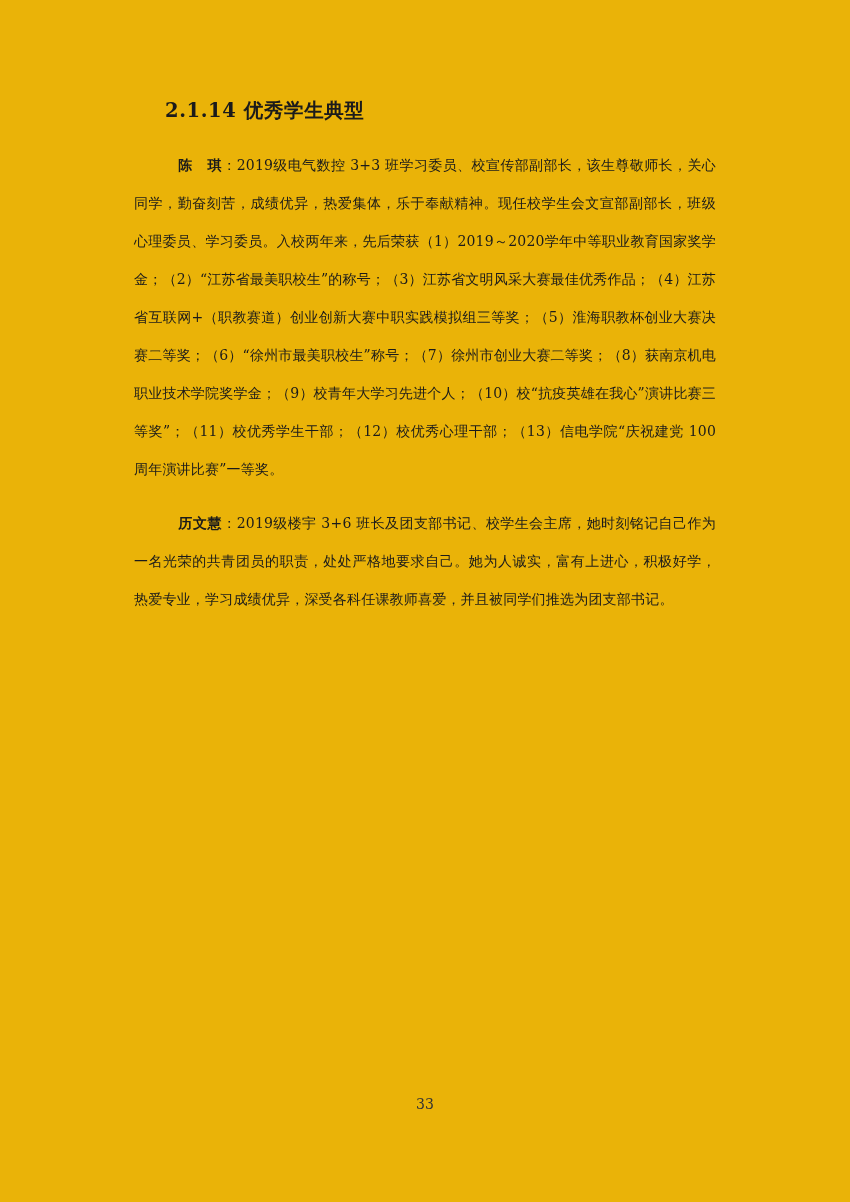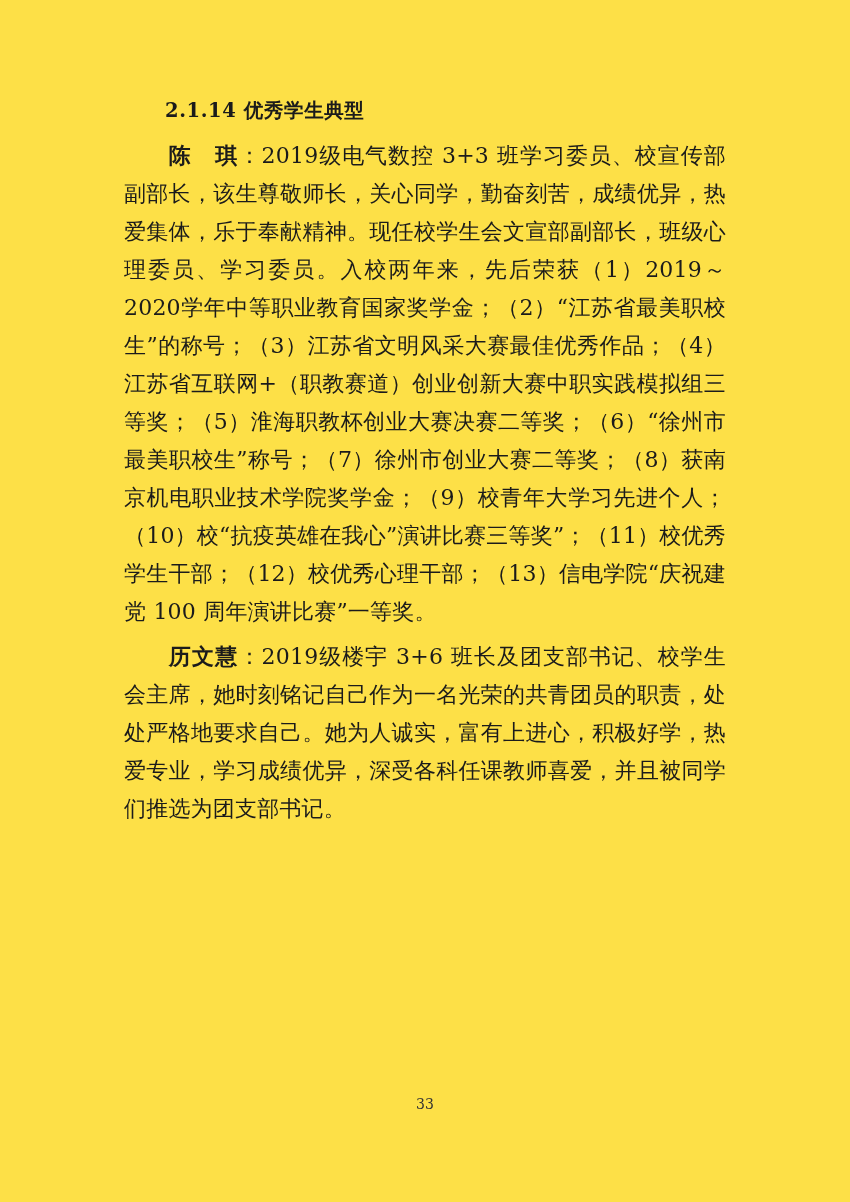--- a/index.html
+++ b/index.html
@@ -4,47 +4,47 @@
 <style>
   html, body {
     margin: 0;
     padding: 0;
     background: #ffffff;
   }
   .page {
     position: relative;
     width: 850px;
     height: 1202px;
-    background: #fde047;
+    background: #eab308;
     overflow: hidden;
     font-family: "DejaVu Serif", "Liberation Serif", serif;
     color: #1b1b1b;
   }
   .content {
     position: absolute;
     left: 118px;
     top: 92px;
     width: 614px;
   }
   .heading {
     font-size: 19.5px;
     font-weight: bold;
     line-height: 38px;
     letter-spacing: 0.6px;
     padding-left: 47px;
     margin: 0 0 0 0;
     white-space: nowrap;
   }
   .para {
-    font-size: 22px;
+    font-size: 14px;
     line-height: 38px;
     text-align: justify;
     text-align-last: left;
     text-justify: inter-ideograph;
-    margin: 6px;
+    margin: 16px;
     letter-spacing: 0.2px;
   }
   .para .indent {
     display: inline-block;
     width: 44px;
   }
   .name {
     font-weight: bold;
     letter-spacing: 0.5px;
   }

